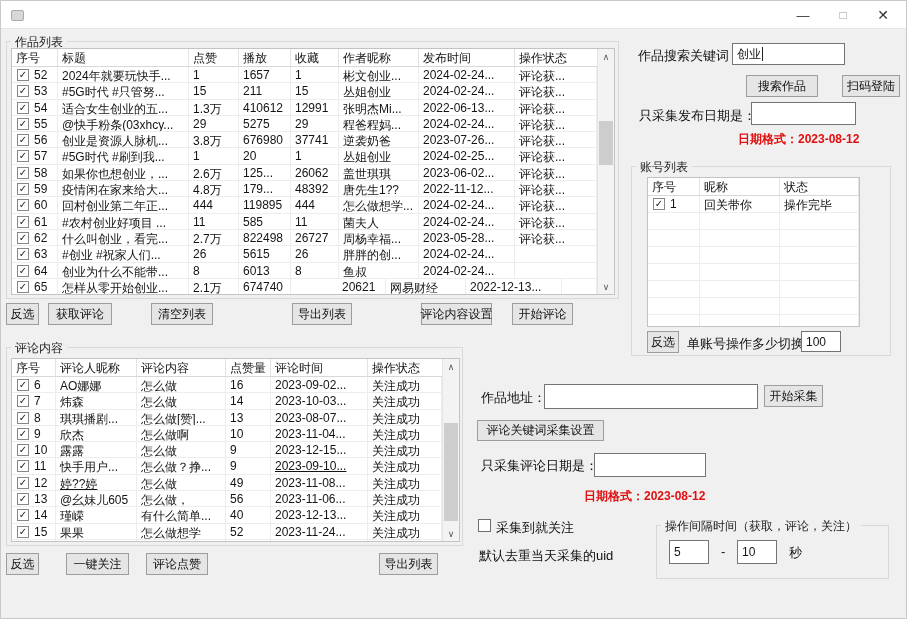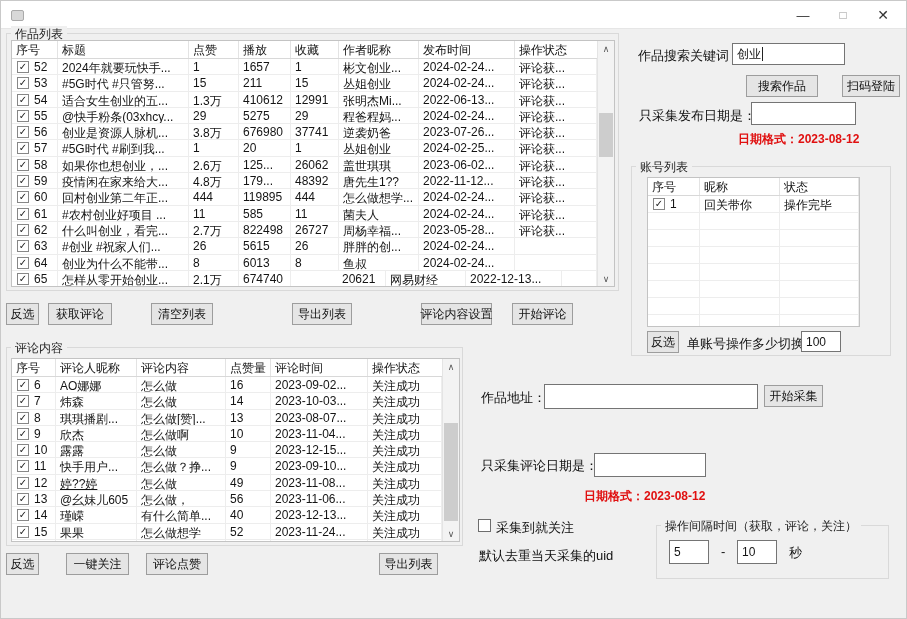--- a/index.html
+++ b/index.html
@@ -53,21 +53,21 @@
 
 <div class="window">
 
   <div class="titlebar">
     <div class="app-icon"></div>
     <div class="win-btn win-min">—</div>
     <div class="win-btn win-max">□</div>
     <div class="win-btn win-close">✕</div>
   </div>
 
-  <div class="group" style="left:5px;top:32px;width:613px;height:258px;">
+  <div class="group" style="left:5px;top:40px;width:613px;height:258px;">
     <span class="group-label">作品列表</span>
     <div class="tbl t-works" style="left:4px;top:6px;width:604px;height:247px;">
       <div class="thead">
           <div class="th" style="width: 46px;">序号</div>
           <div class="th" style="width: 131px;">标题</div>
           <div class="th" style="width: 50px;">点赞</div>
           <div class="th" style="width: 52px;">播放</div>
           <div class="th" style="width: 48px;">收藏</div>
           <div class="th" style="width: 80px;">作者昵称</div>
           <div class="th" style="width: 96px;">发布时间</div>
@@ -340,21 +340,21 @@
             <div class="td flex">关注成功</div>
           </div>
           <div class="tr">
             <div class="td" style="width: 44px;">
               <span class="cb">✓</span>
               <span>11</span>
             </div>
             <div class="td" style="width: 81px;">快手用户...</div>
             <div class="td" style="width: 89px;">怎么做？挣...</div>
             <div class="td" style="width: 45px;">9</div>
-            <div class="td" style="width: 97px;">2023-09-10...</div>
+            <div class="td" style="width: 97px; text-decoration: underline;">2023-09-10...</div>
             <div class="td flex">关注成功</div>
           </div>
           <div class="tr">
             <div class="td" style="width: 44px;">
               <span class="cb">✓</span>
               <span>12</span>
             </div>
             <div class="td" style="width: 81px; text-decoration: underline;">婷??婷</div>
             <div class="td" style="width: 89px;">怎么做</div>
             <div class="td" style="width: 45px;">49</div>
@@ -491,20 +491,21 @@
       <span>100</span>
     </div>
   </div>
 
   <div class="lbl" style="left:480px;top:388px;">作品地址：</div>
   <div class="tb" style="left:543px;top:383px;width:214px;height:25px;">
     <span></span>
   </div>
   <div class="btn" style="left:763px;top:384px;width:59px;">开始采集</div>
 
+  <div class="btn" style="left:476px;top:419px;width:127px;height:21px;">评论关键词采集设置</div>
 
   <div class="lbl" style="left:480px;top:456px;">只采集评论日期是：</div>
   <div class="tb" style="left:593px;top:452px;width:112px;height:24px;">
     <span></span>
   </div>
   <div class="hint" style="left:583px;top:487px;">日期格式：2023-08-12</div>
 
   <div class="chk" style="left:477px;top:518px;"></div>
   <div class="lbl" style="left:495px;top:518px;">采集到就关注</div>
   <div class="lbl" style="left:478px;top:546px;">默认去重当天采集的uid</div>

